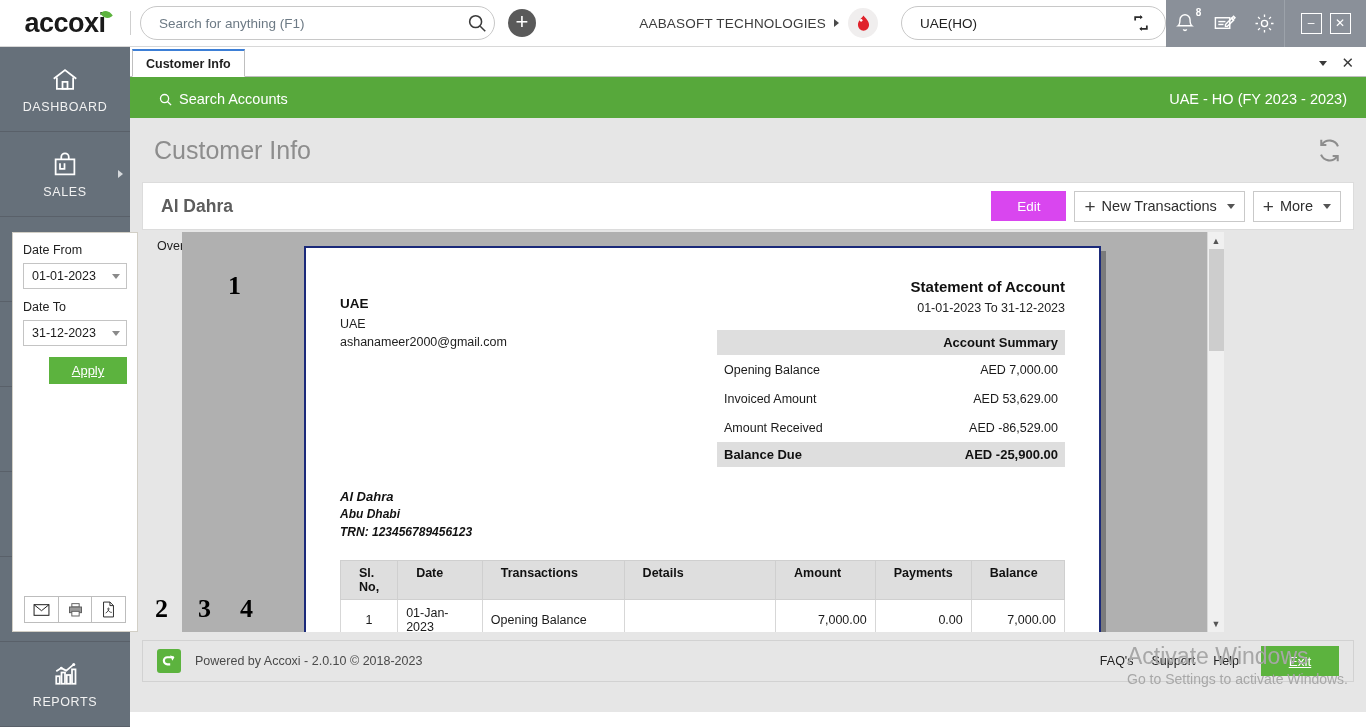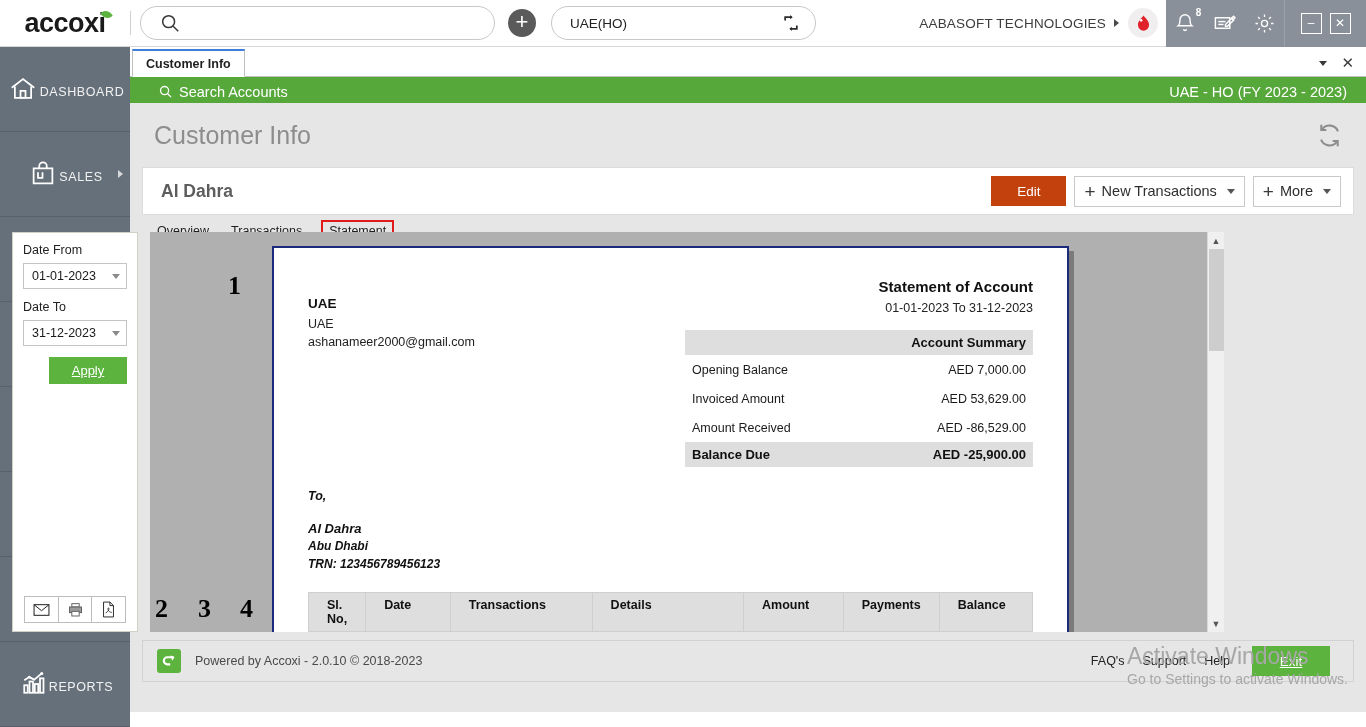--- a/index.html
+++ b/index.html
@@ -92,21 +92,21 @@
     color: #fff; font-weight: bold;
   }
 
   
   #sidebar {
     position: absolute; left: 0; top: 47px; width: 130px; height: 680px;
     background: #66707a;
   }
   .nav-item {
     height: 85px; border-bottom: 1px solid #596069;
-    display: flex; flex-direction: row; align-items: center;
+    display: flex; flex-direction: column; align-items: center;
     justify-content: center; position: relative; color: #fff;
   }
   .nav-item .label {
     font-size: 12.5px; letter-spacing: .6px; margin-top: 5px; color: #f2f2f2;
   }
   .nav-arrow {
     position: absolute; right: 7px; top: 50%; margin-top: -4px;
     width: 0; height: 0;
     border-left: 5px solid #d6d9dc; border-top: 4px solid transparent;
     border-bottom: 4px solid transparent;
@@ -128,41 +128,41 @@
   }
   #tab-tools {
     margin-left: auto; display: flex; align-items: center; gap: 14px;
     padding: 0 12px 4px 0; color: #3a3a3a;
   }
   .tab-caret { width: 0; height: 0;
     border-top: 5px solid #3a3a3a; border-left: 4px solid transparent;
     border-right: 4px solid transparent; }
 
   #greenbar {
-    height: 26px; background: #57a83b; display: flex; align-items: center;
+    height: 41px; background: #57a83b; display: flex; align-items: center;
     padding: 3px 19px 0 28px; color: #fff; text-align: right;
   }
   #greenbar .sa { font-size: 14.5px; display: flex; align-items: center; gap: 6px; }
   #greenbar .fy { margin-left: auto; font-size: 14.5px; }
 
   #pagehead {
     height: 64px; background: #e6e6e6; display: flex; align-items: center;
     padding: 0 22px 0 24px;
   }
   #pagehead .ptitle { font-size: 25px; color: #8d8d8d; font-weight: normal; }
   #refresh-icon { margin-left: auto; }
 
   #namecard {
     margin: 0 12px; height: 48px; background: #fff; border: 1px solid #dcdcdc;
     display: flex; align-items: center; padding: 0 12px 0 18px;
   }
   #cust-name { font-size: 17.5px; font-weight: bold; color: #5d5d5d; }
   #namecard .acts { margin-left: auto; display: flex; align-items: center; gap: 0; }
   .btn-edit {
-    background: #c2410c; color: #fff; font-size: 13.5px; width: 75px; height: 30px;
+    background: #d946ef; color: #fff; font-size: 13.5px; width: 75px; height: 30px;
     border: none; display: flex; align-items: center; justify-content: center;
   }
   .btn-outline {
     background: #fff; border: 1px solid #c9c9c9; height: 31px;
     display: flex; align-items: center; gap: 6px;
     padding: 0 9px; font-size: 14.5px; color: #2e2e2e; margin-left: 8px;
   }
   .btn-outline .plus { font-size: 19px; font-weight: 300; color: #3a3a3a; line-height: 1; }
   .mini-caret { width: 0; height: 0; margin-left: 4px;
     border-top: 5px solid #555; border-left: 4px solid transparent;
@@ -172,20 +172,21 @@
     height: 32px; display: flex; align-items: center; gap: 16px;
     padding: 0 24px; background: #e6e6e6; position: relative;
   }
   .subtab { font-size: 12.5px; color: #1f1f1f; padding: 2px 3px; }
   .subtab.sel { border: 2px solid #e01b1b; padding: 2px 6px; background: #e6e6e6; }
 
   
   #body-area {
     position: absolute; left: 12px; top: 232px; width: 1212px; height: 400px;
     display: flex;
+    gap: 32px;
   }
   #filter-panel {
     width: 126px; background: #fff; border: 1px solid #d2cfc6;
     display: flex; flex-direction: column; padding: 10px 10px 8px 10px;
     position: relative;
   }
   .flabel { font-size: 12.5px; color: #222; margin-bottom: 6px; }
   .fselect {
     height: 26px; border: 1px solid #c4c4c4; background: #fff;
     display: flex; align-items: center; padding: 0 6px 0 8px;
@@ -282,21 +283,21 @@
     position: absolute; right: 18px; bottom: 38px; text-align: left;
     color: #a7a7a7; z-index: 30; pointer-events: none;
   }
   #wm1 { font-size: 23px; line-height: 26px; }
   #wm2 { font-size: 14px; line-height: 20px; }
 
   
   #footer {
     position: absolute; left: 142px; top: 640px; width: 1212px; height: 42px;
     background: #e6e6e6; border: 1px solid #d2d2d2;
-    display: flex; align-items: center; padding: 0 9px 0 14px;
+    display: flex; align-items: center; padding: 0 0 0 14px;
   }
   #foot-logo {
     width: 24px; height: 24px; background: #5cb33e; border-radius: 3px;
     display: flex; align-items: center; justify-content: center;
     color: #fff; font-size: 15px;
   }
   #foot-text { margin-left: 14px; font-size: 12.5px; color: #4a4a4a; }
   #foot-links { margin-left: auto; display: flex; align-items: center; gap: 18px;
                 font-size: 12.5px; color: #222; }
   .btn-exit {
@@ -314,49 +315,50 @@
 <body>
 
 <div id="topbar">
   <div id="logo">
     <span>accoxi</span>
     <span class="leaf"></span>
   </div>
   <div id="logo-divider"></div>
 
   <div id="global-search">
+    <input type="text" placeholder="Search for anything (F1)" style="">
     <span class="srch-ic">
       <svg width="22" height="22" viewBox="0 0 24 24" fill="none" stroke="#3a3a3a" stroke-width="1.7">
         <circle cx="10.5" cy="10.5" r="6.5"></circle>
           <line x1="15.5" y1="15.5" x2="21" y2="21"></line>
       </svg>
     </span>
   </div>
 
   <div id="plus-circle">+</div>
+
+  <div id="company-area">
+    <span id="company-name">AABASOFT TECHNOLOGIES</span>
+    <span id="company-caret"></span>
+    <span id="avatar">
+      <svg width="19" height="19" viewBox="0 0 24 24">
+        <path d="M12 2c3 4 7 7 7 12a7 7 0 0 1-14 0c0-5 4-8 7-12z" fill="#e0222b"></path>
+        <circle cx="9" cy="8" r="1.7" fill="#ffffff"></circle>
+      </svg>
+    </span>
+  </div>
 
   <div id="branch-box">
     <span class="bname">UAE(HO)</span>
     <span>
       <svg width="20" height="20" viewBox="0 0 24 24" fill="none" stroke="#2b2b2b" stroke-width="2.1">
         <polyline points="5,9 5,5 13,5"></polyline>
           <polyline points="11,2.5 14,5 11,7.5" fill="#2b2b2b" stroke="none"></polyline>
         <polyline points="19,15 19,19 11,19"></polyline>
           <polyline points="13,16.5 10,19 13,21.5" fill="#2b2b2b" stroke="none"></polyline>
-      </svg>
-    </span>
-  </div>
-
-  <div id="company-area">
-    <span id="company-name">AABASOFT TECHNOLOGIES</span>
-    <span id="company-caret"></span>
-    <span id="avatar">
-      <svg width="19" height="19" viewBox="0 0 24 24">
-        <path d="M12 2c3 4 7 7 7 12a7 7 0 0 1-14 0c0-5 4-8 7-12z" fill="#e0222b"></path>
-        <circle cx="9" cy="8" r="1.7" fill="#ffffff"></circle>
       </svg>
     </span>
   </div>
 
   <div id="sys-icons">
     <span class="bell-wrap">
       <svg width="22" height="22" viewBox="0 0 24 24" fill="none" stroke="#ffffff" stroke-width="1.5">
         <path d="M12 3a5.5 5.5 0 0 0-5.5 5.5c0 5-2 6.5-2 6.5h15s-2-1.5-2-6.5A5.5 5.5 0 0 0 12 3z"></path>
         <path d="M10.2 19a2 2 0 0 0 3.6 0"></path>
       </svg>
@@ -604,21 +606,20 @@
               <span>AED -86,529.00</span>
             </div>
             <div class="sum-total">
               <span>Balance Due</span>
               <span>AED -25,900.00</span>
             </div>
           </div>
         </div>
 
         <div class="doc-to">
-          <div class="to-lbl">To,</div>
           <div class="to-name">Al Dahra</div>
           <div class="to-line">Abu Dhabi</div>
           <div class="to-line">TRN: 123456789456123</div>
         </div>
 
         <table class="doc-tbl">
           <thead>
             <tr>
               <th style="width:6%;">Sl. No,</th>
               <th style="width:12%;">Date</th>

